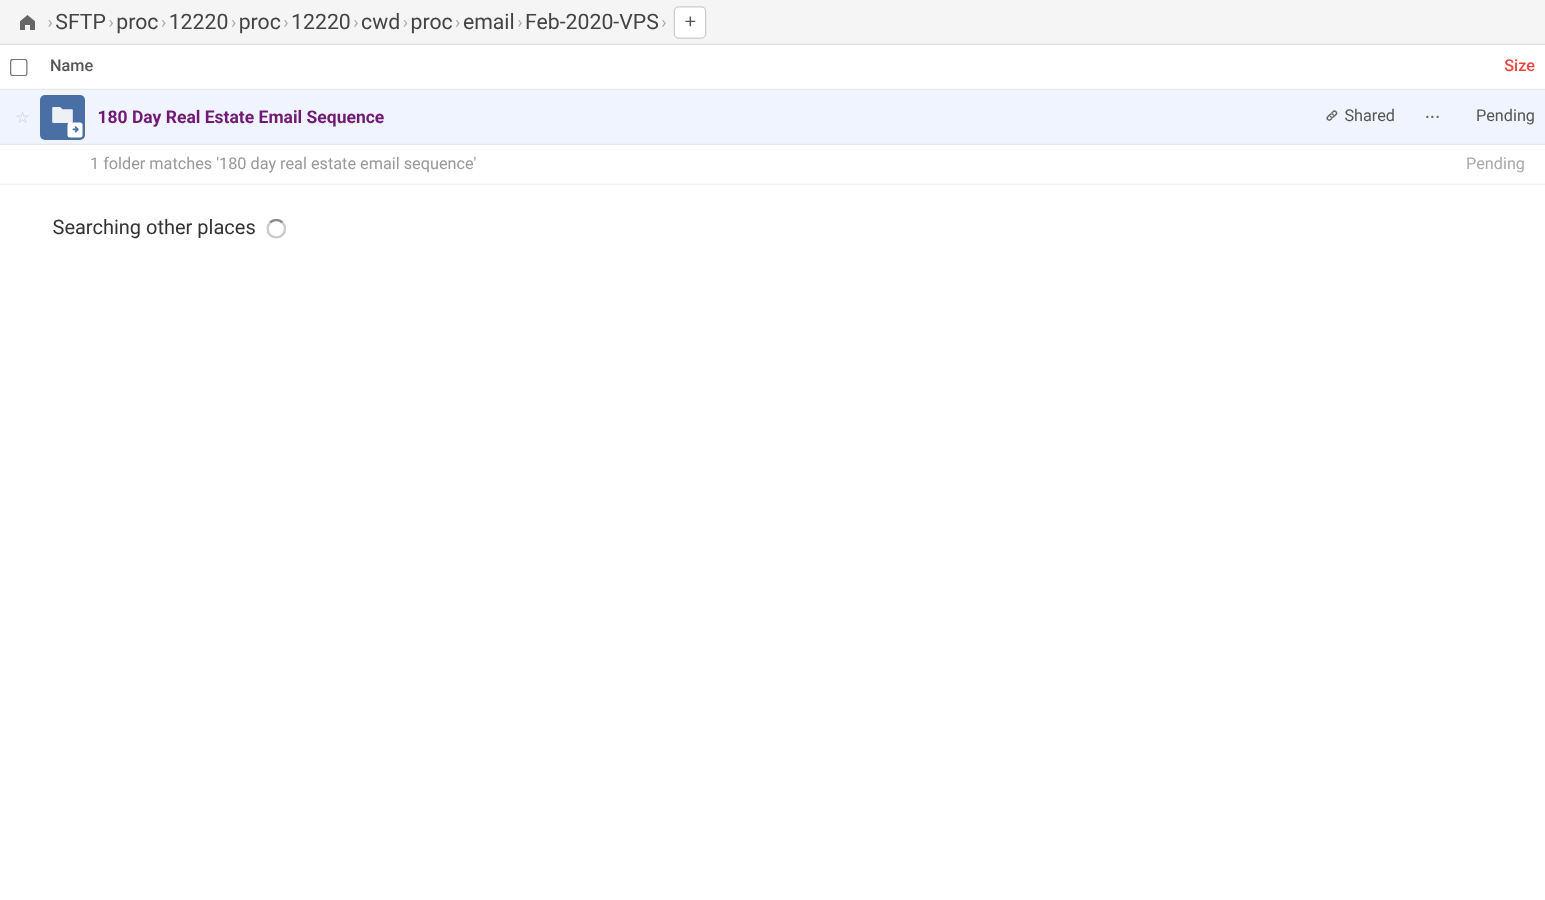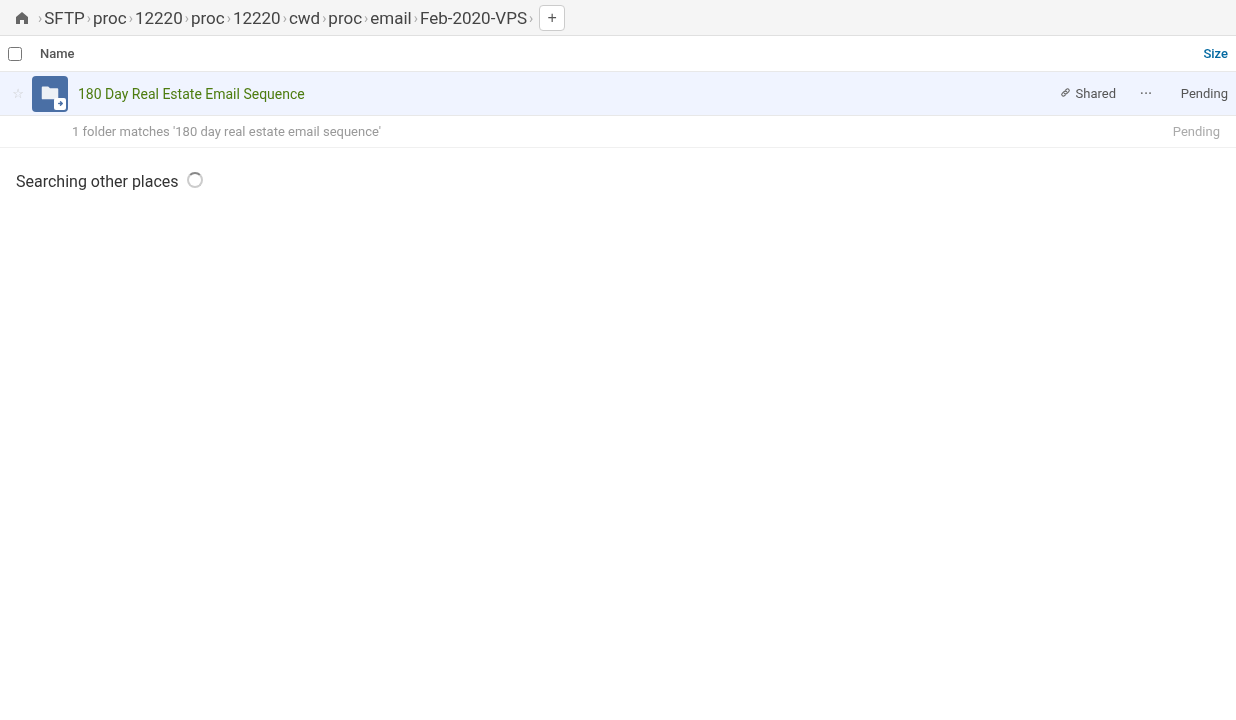--- a/index.html
+++ b/index.html
@@ -87,21 +87,21 @@
 
     .col-name {
       flex: 1;
       font-size: 13px;
       color: #555;
       font-weight: 500;
     }
 
     .col-size {
       font-size: 13px;
-      color: #0369a1;
+      color: #ef4444;
       font-weight: 500;
       width: 60px;
       text-align: right;
     }
 
     
     .file-row {
       display: flex;
       align-items: center;
       padding: 6px 8px;
@@ -151,21 +151,22 @@
       display: flex;
       align-items: center;
       justify-content: center;
       color: #4a6fa5;
       font-size: 9px;
     }
 
     .file-name {
       flex: 1;
       font-size: 14px;
-      color: #4d7c0f;
+      color: #701a75;
+      font-weight: bold;
     }
 
     .shared-badge {
       display: flex;
       align-items: center;
       gap: 4px;
       color: #555;
       font-size: 13px;
       margin-right: 16px;
     }
@@ -212,22 +213,23 @@
 
     .match-status {
       font-size: 13px;
       color: #aaa;
     }
 
     
     .searching-section {
       padding: 24px 16px 16px 16px;
       display: flex;
-      align-items: flex-start;
+      align-items: flex-end;
       gap: 8px;
+      margin-left: 26px;
     }
 
     .searching-label {
       font-size: 16px;
       color: #333;
       font-weight: 400;
     }
 
     .spinner {
       width: 16px;

